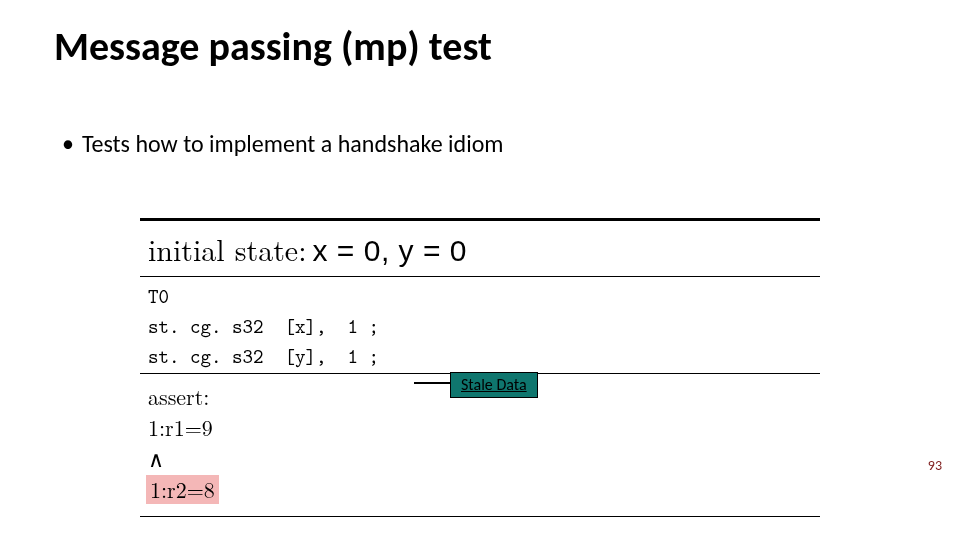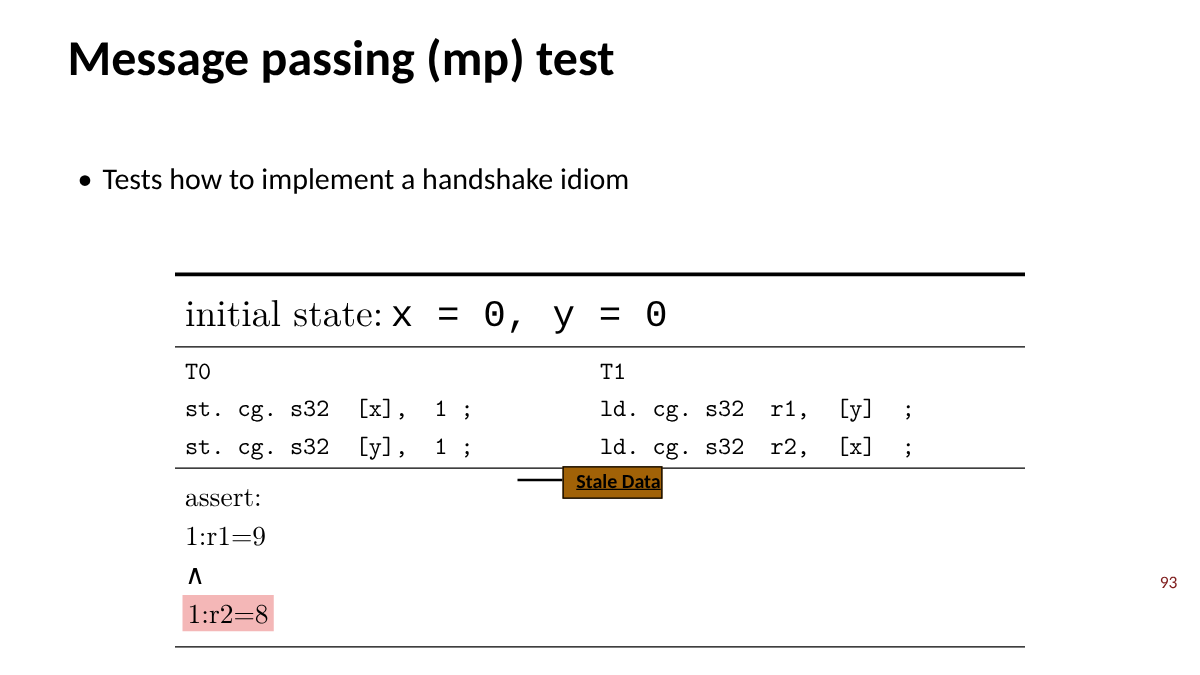--- a/index.html
+++ b/index.html
@@ -61,21 +61,21 @@
     width: 100%;
   }
   .row-initial {
     font-family: "Times New Roman", Times, serif;
     font-size: 30px;
     padding: 6px 8px 6px 8px;
     display: flex;
     align-items: baseline;
   }
   .cmr { font-family: "Latin Modern Roman","Computer Modern", "Times New Roman", serif; }
-  .cmtt { font-family: Liberation Mono, monospace; letter-spacing: 0.5px; }
+  .cmtt { font-family: Liberation Sans, sans-serif; letter-spacing: 0.5px; }
   .threads {
     display: flex;
     padding: 4px 8px 2px 8px;
     justify-content: space-between;
   }
   .col {
     flex: 1 1 0;
     font-family: "Latin Modern Mono","Courier New", monospace;
     font-size: 20px;
     line-height: 30px;
@@ -102,27 +102,27 @@
   }
   .assert-hl .hl-text {
     position: relative;
     z-index: 1;
     padding: 0 2px;
   }
   .callout {
     position: absolute;
     top: -2px;
     left: 310px;
-    background: #a16207;
+    background: #0f766e;
     border: 1.5px solid #000;
     font-family: Calibri, "Segoe UI", Arial, sans-serif;
     font-size: 16px;
-    font-weight: 700;
+    font-weight: 400;
     text-decoration: underline;
-    padding: 2px 0 2px 10px;
+    padding: 2px 10px 2px 10px;
     line-height: 20px;
     white-space: nowrap;
   }
   .callout-line {
     position: absolute;
     top: 8px;
     left: 274px;
     width: 36px;
     height: 1.5px;
     background: #000;
@@ -155,23 +155,20 @@
       <span style="width:6px;display:inline-block"></span>
       <span class="cmtt">x = 0, y = 0</span>
     </div>
 
     <div class="rule-thin"></div>
 
     <div class="threads">
       <div class="col"><span>T0</span>
 <span>st. cg. s32  [x],  1 ;</span>
 <span>st. cg. s32  [y],  1 ;</span></div>
-      <div class="col"><span>T1</span>
-<span>ld. cg. s32  r1,  [y]  ;</span>
-<span>ld. cg. s32  r2,  [x]  ;</span></div>
     </div>
 
     <div class="rule-thin"></div>
 
     <div class="assert-row">
       <span class="cmr">assert:</span>
       <span style="width:8px;display:inline-block"></span>
       <span class="cmr">1:r1=9</span>
       <span style="width:6px;display:inline-block"></span>
       <span class="cmr">∧</span>

